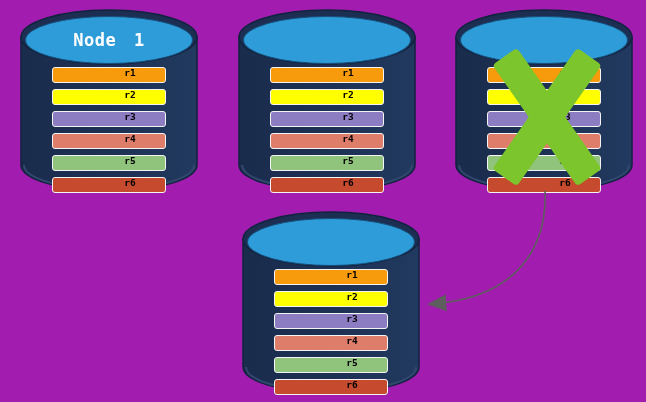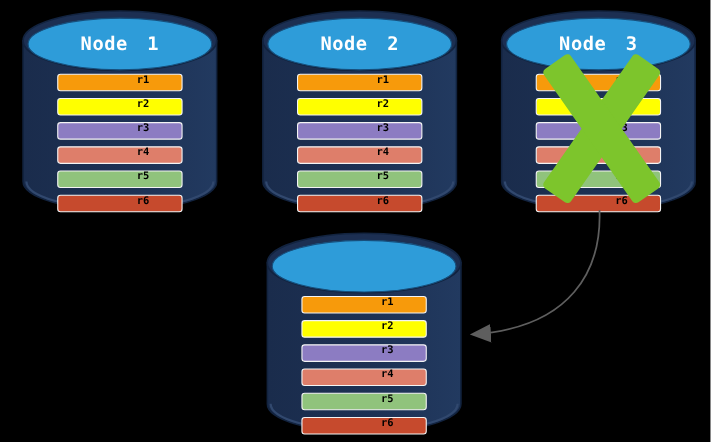--- a/index.html
+++ b/index.html
@@ -1,17 +1,17 @@
 <!DOCTYPE html>
 <html><head>
 <meta charset="utf-8">
 <style>
   html,body{margin:0;padding:0;background:#ffffff;}
   .stage{
-    position:relative;width:646px;height:402px;background:#000000;overflow:hidden;
+    position:relative;width:646px;height:402px;background:#a21caf;overflow:hidden;
     font-family:"DejaVu Sans Mono","Liberation Sans",sans-serif;
   }
   .node{position:absolute;width:178px;height:192px;}
   #node1{left:20px;top:7px;}
   #node2{left:238px;top:7px;}
   #node3{left:455px;top:7px;}
   #node4{left:242px;top:209px;}
   .cyl{position:absolute;left:0;top:0;width:178px;height:192px;}
   .node-title{
     position:absolute;left:0;top:23px;width:100%;height:20px;line-height:20px;
@@ -57,39 +57,37 @@
     </div>
   </div>
 
   <div class="node" id="node2">
     <svg class="cyl" viewBox="0 0 178 192">
       <path d="M1,30 L1,158 A88,26 0 0 0 177,158 L177,30 Z" fill="url(#bodyGrad1)" stroke="#12233f" stroke-width="1.5"></path>
       <path d="M4,158 A85,24.5 0 0 0 174,158" fill="none" stroke="#31486e" stroke-width="2"></path>
       <ellipse cx="89" cy="30" rx="88" ry="27" fill="#1c2f52" stroke="#12233f" stroke-width="1.5"></ellipse>
       <ellipse cx="89" cy="33" rx="83.5" ry="23.5" fill="#2e9cd9" stroke="#174f7c" stroke-width="1"></ellipse>
     </svg>
-    <div class="node-title">Node 2</div>
     <div class="rows">
       <div class="row" style="background-color: rgb(247, 154, 11);">r1</div>
       <div class="row" style="background-color: rgb(255, 255, 0);">r2</div>
       <div class="row" style="background-color: rgb(140, 124, 194);">r3</div>
       <div class="row" style="background-color: rgb(222, 126, 106);">r4</div>
       <div class="row" style="background-color: rgb(144, 195, 124);">r5</div>
       <div class="row" style="background-color: rgb(198, 74, 45);">r6</div>
     </div>
   </div>
 
   <div class="node" id="node3">
     <svg class="cyl" viewBox="0 0 178 192">
       <path d="M1,30 L1,158 A88,26 0 0 0 177,158 L177,30 Z" fill="url(#bodyGrad1)" stroke="#12233f" stroke-width="1.5"></path>
       <path d="M4,158 A85,24.5 0 0 0 174,158" fill="none" stroke="#31486e" stroke-width="2"></path>
       <ellipse cx="89" cy="30" rx="88" ry="27" fill="#1c2f52" stroke="#12233f" stroke-width="1.5"></ellipse>
       <ellipse cx="89" cy="33" rx="83.5" ry="23.5" fill="#2e9cd9" stroke="#174f7c" stroke-width="1"></ellipse>
     </svg>
-    <div class="node-title">Node 3</div>
     <div class="rows">
       <div class="row" style="background-color: rgb(247, 154, 11);">r1</div>
       <div class="row" style="background-color: rgb(255, 255, 0);">r2</div>
       <div class="row" style="background-color: rgb(140, 124, 194);">r3</div>
       <div class="row" style="background-color: rgb(222, 126, 106);">r4</div>
       <div class="row" style="background-color: rgb(144, 195, 124);">r5</div>
       <div class="row" style="background-color: rgb(198, 74, 45);">r6</div>
     </div>
   </div>
 

